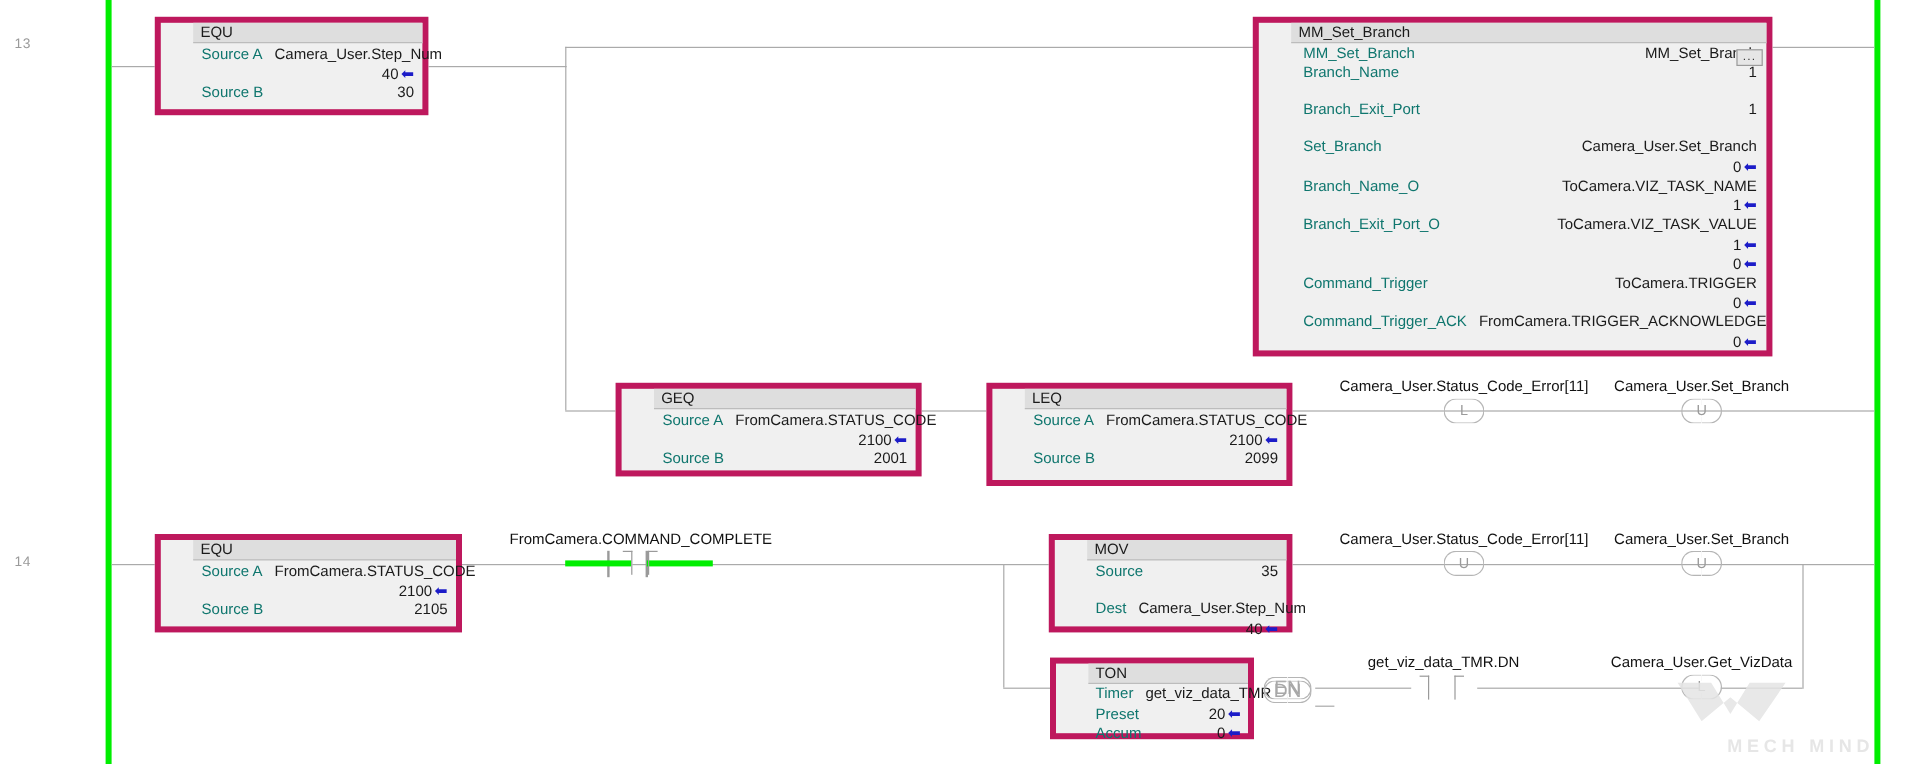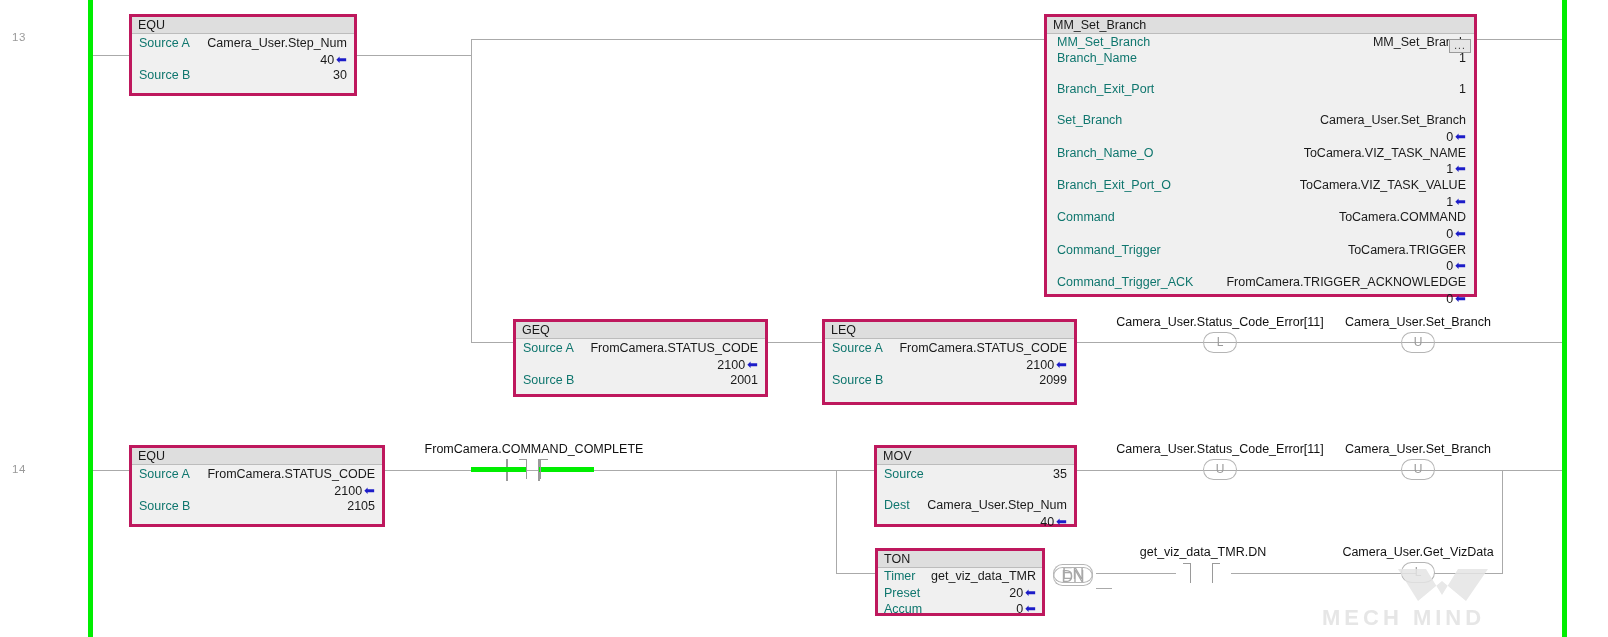--- a/index.html
+++ b/index.html
@@ -20,22 +20,23 @@
   .rung-num{position:absolute;color:#9a9a9a;font-size:11.5px;letter-spacing:.5px;}
 
   
   .w{position:absolute;background:#aaaaaa;}
   .wh{height:1px;}
   .wv{width:1px;}
 
   
   .box{
     position:absolute;background:#f0f0f0;
-    border:3px solid #be185d;
+    border:5px solid #be185d;
     box-sizing:border-box;
+    padding-left:27px;
   }
   .box .bhdr{
     height:17px;line-height:16px;background:#dedede;
     border-bottom:1px solid #bcbcbc;
     padding-left:6px;color:#1a1a1a;font-size:12.5px;
     box-sizing:border-box;
   }
   .box .bbody{padding:2px 7px 3px 7px;}
   .prow{display:flex;align-items:baseline;line-height:15.5px;white-space:nowrap;}
   .plabel{color:#0f766e;flex:0 0 auto;}
@@ -93,22 +94,22 @@
   .ostub .par.l{left:0;border-right:none;border-radius:10px 0 0 10px;}
   .ostub .par.r{right:0;border-left:none;border-radius:0 10px 10px 0;}
   .ostub .ltr{position:absolute;inset:0;text-align:center;line-height:19px;color:#a8a8a8;font-size:16px;}
 
   
   .watermark{
     position:absolute;right:46px;bottom:4px;
     width:240px;height:66px;pointer-events:none;opacity:.85;
   }
   .wm-text{
-    position:absolute;left:0;bottom:2px;width:240px;text-align:left;
-    font-size:22px;letter-spacing:4px;color:#e2e2e2;font-weight:bold;
+    position:absolute;left:0;bottom:2px;width:240px;text-align:right;
+    font-size:15px;letter-spacing:4px;color:#e2e2e2;font-weight:bold;
   }
   .wm-mark{position:absolute;left:74px;top:0;}
 </style>
 </head>
 <body>
 
 <div class="canvas">
 
   <div class="rail rail-left"></div>
   <div class="rail rail-right"></div>
@@ -222,24 +223,20 @@
       </div>
 
       <div class="prow">
         <span class="plabel">Branch_Exit_Port_O</span>
         <span class="pval pval-tag">ToCamera.VIZ_TASK_VALUE</span>
       </div>
       <div class="vline">
         <span>1</span><span class="varrow">⬅</span>
       </div>
 
-      <div class="prow">
-        <span class="plabel">Command</span>
-        <span class="pval pval-tag">ToCamera.COMMAND</span>
-      </div>
       <div class="vline">
         <span>0</span><span class="varrow">⬅</span>
       </div>
 
       <div class="prow">
         <span class="plabel">Command_Trigger</span>
         <span class="pval pval-tag">ToCamera.TRIGGER</span>
       </div>
       <div class="vline">
         <span>0</span><span class="varrow">⬅</span>

